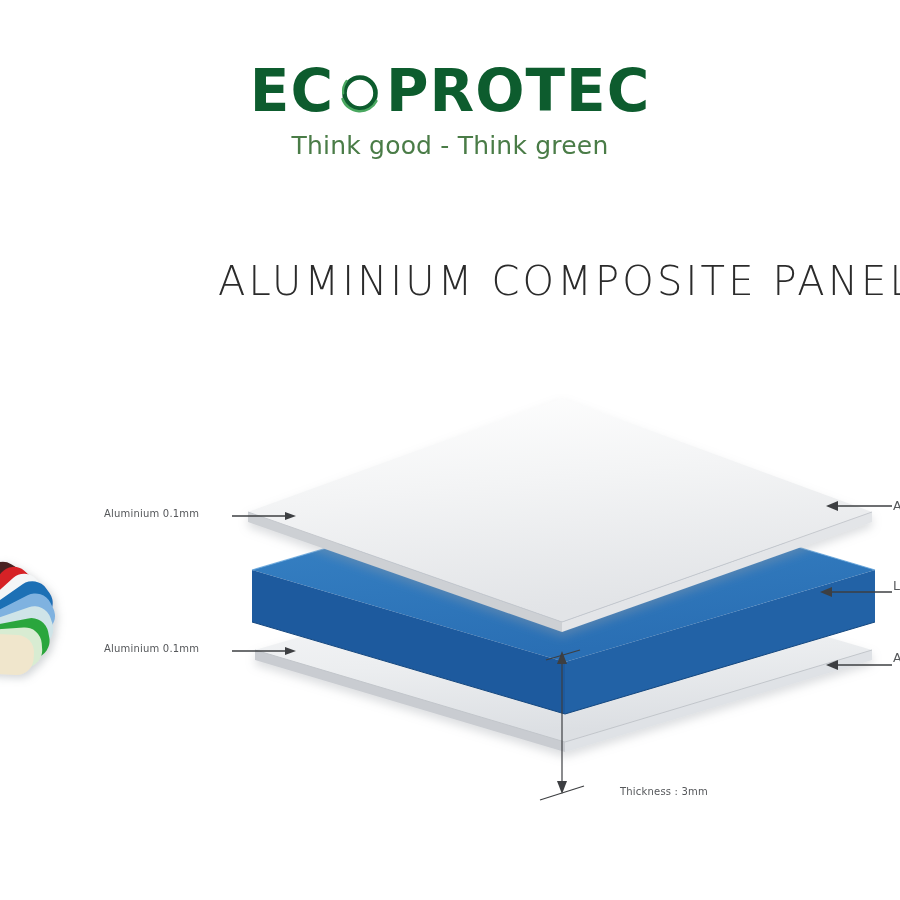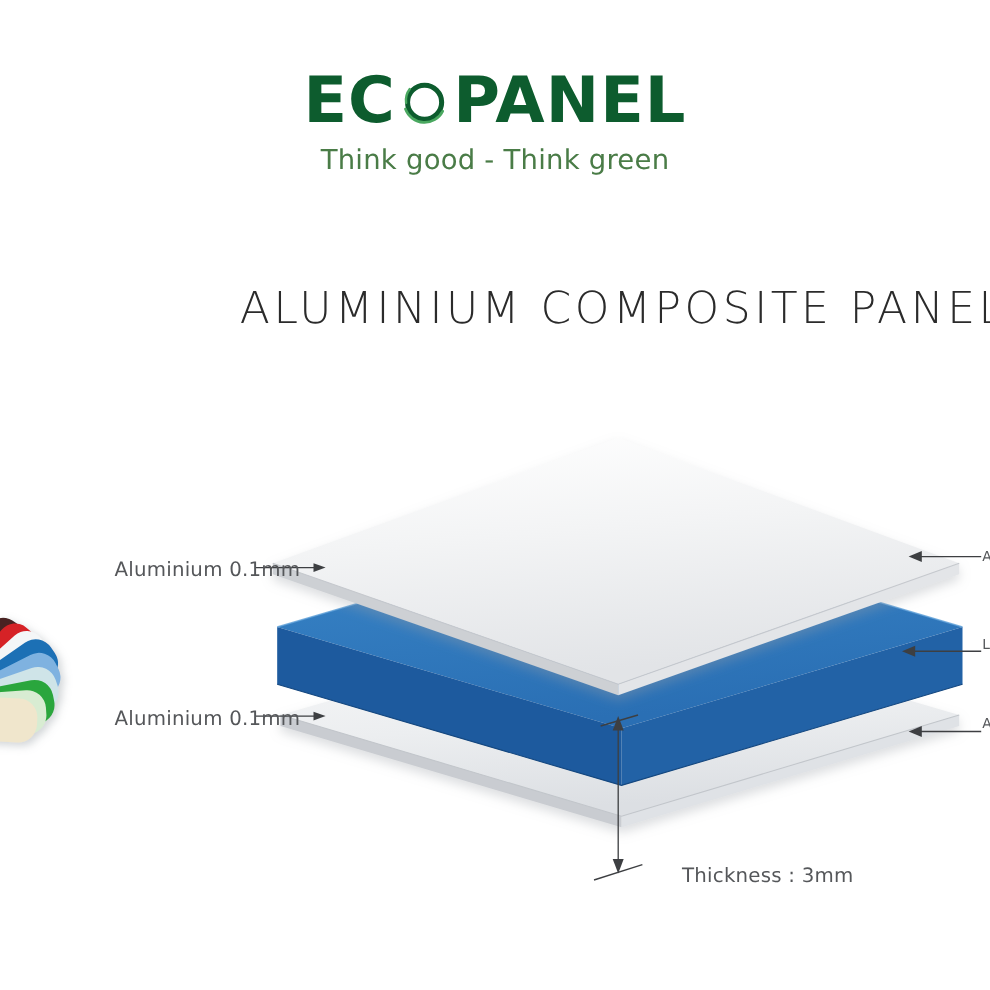--- a/index.html
+++ b/index.html
@@ -89,21 +89,21 @@
     top: 250px;
     width: 190px;
     height: 460px;
   }
   #swatch-fan svg { display: block; }
 
   
   .callout {
     position: absolute;
     font-family: "DejaVu Sans", sans-serif;
-    font-size: 18px;
+    font-size: 10px;
     color: #55575a;
     white-space: nowrap;
     letter-spacing: 0.2px;
   }
   #label-top-alu   { left: 104px; top: 508px; }
   #label-bot-alu   { left: 104px; top: 643px; }
   #label-thickness { left: 620px; top: 786px; }
 
   .callout-right {
     position: absolute;
@@ -125,21 +125,21 @@
   <div id="brand">
     <div id="brand-wordmark">
       <span class="wm-text">EC</span>
       <span id="wm-ring">
         <svg width="50" height="50" viewBox="0 0 50 50" aria-hidden="true">
           <circle cx="25" cy="25" r="15.5" fill="none" stroke="#0d5c2e" stroke-width="4.6"></circle>
           <path d="M 7.5 31 A 18.5 18.5 0 0 0 41.5 33" fill="none" stroke="#4aa860" stroke-width="2.4" stroke-linecap="round"></path>
           <path d="M 11.5 13 A 17 17 0 0 0 8.2 25.5" fill="none" stroke="#4aa860" stroke-width="2.2" stroke-linecap="round"></path>
         </svg>
       </span>
-      <span class="wm-text">PANEL</span>
+      <span class="wm-text">PROTEC</span>
     </div>
     <div id="brand-tagline">Think good - Think green</div>
   </div>
 
   <div id="headline">ALUMINIUM COMPOSITE PANEL</div>
 
   <div id="swatch-fan">
     <svg width="190" height="460" viewBox="0 0 190 460" aria-hidden="true">
       <defs>
         <filter id="fanShadow" x="-30%" y="-30%" width="180%" height="180%">

